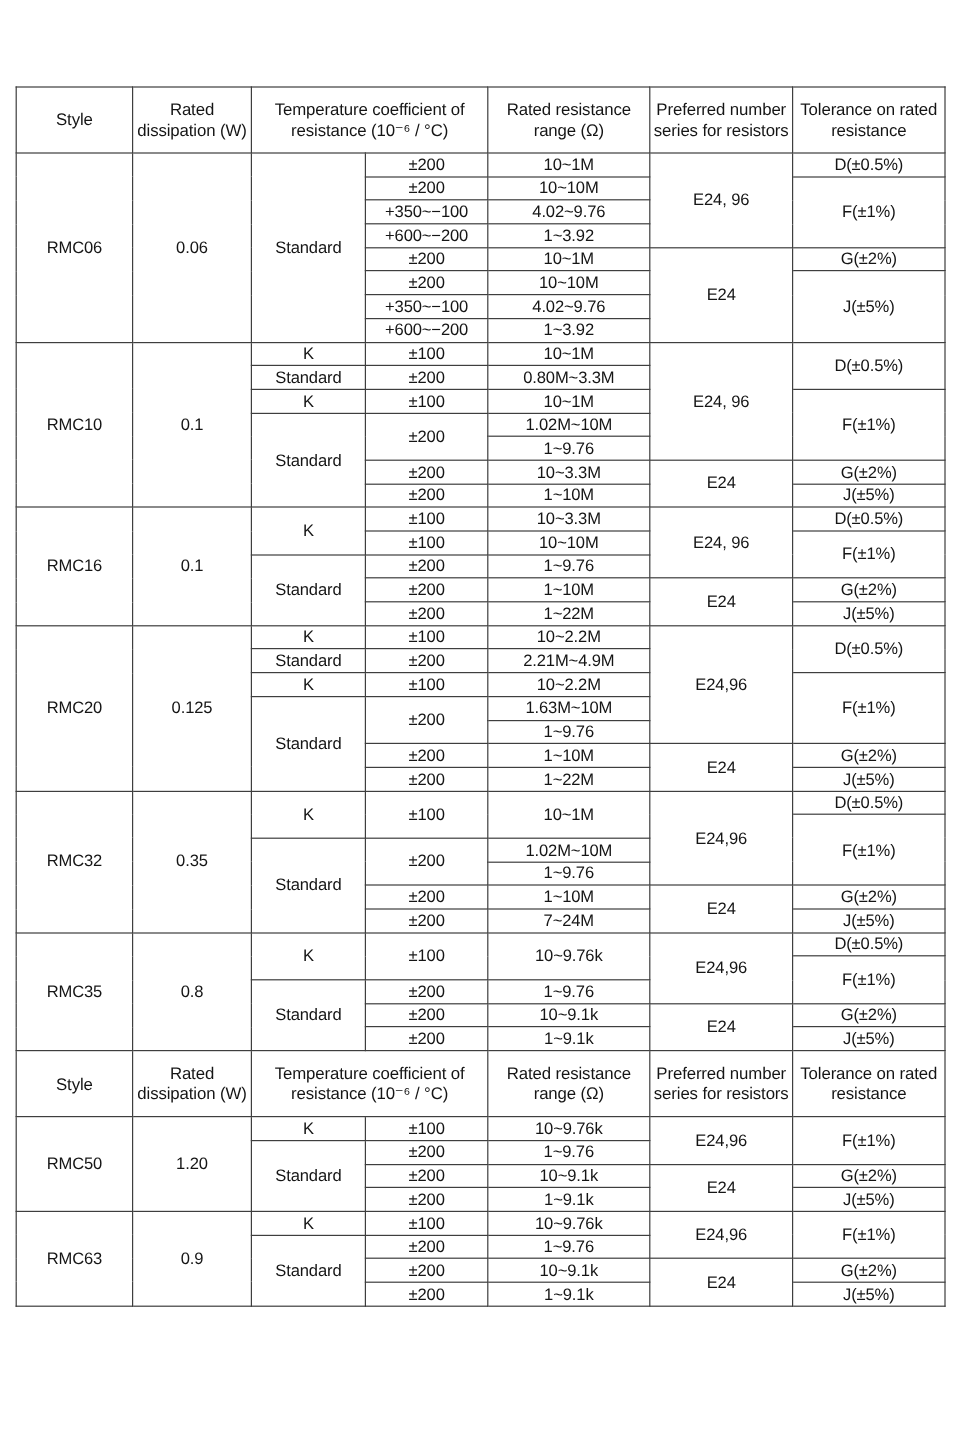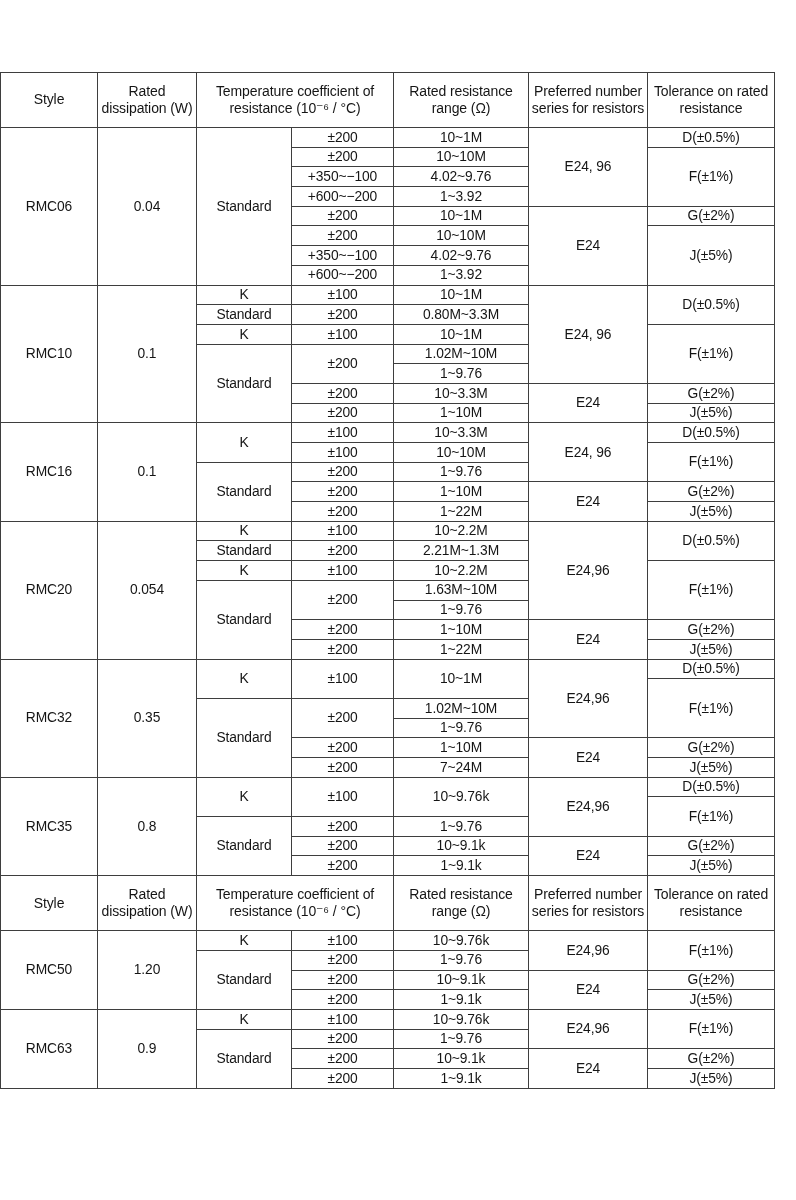--- a/index.html
+++ b/index.html
@@ -10,21 +10,21 @@
   .page {
     position: relative;
     width: 796px;
     height: 1200px;
     background: #ffffff;
     overflow: hidden;
     font-family: "Liberation Sans", "DejaVu Sans", sans-serif;
   }
   table.spec-table {
     position: absolute;
-    left: 0;
+    left: 13px;
     top: 72px;
     width: 774px;
     border-collapse: collapse;
     table-layout: fixed;
   }
   table.spec-table td {
     border: 1.5px solid #3e3e3e;
     text-align: center;
     vertical-align: middle;
     padding: 0 2px;
@@ -59,21 +59,21 @@
         <tr class="hr">
           <td class="hc">Style</td>
           <td class="hc">Rated dissipation (W)</td>
           <td class="hc" colspan="2">Temperature coefficient of resistance (10⁻⁶ / °C)</td>
           <td class="hc">Rated resistance range (Ω)</td>
           <td class="hc">Preferred number series for resistors</td>
           <td class="hc">Tolerance on rated resistance</td>
         </tr>
         <tr class="dr">
           <td rowspan="8">RMC06</td>
-          <td rowspan="8">0.04</td>
+          <td rowspan="8">0.06</td>
           <td rowspan="8">Standard</td>
           <td>±200</td>
           <td>10~1M</td>
           <td rowspan="4">E24, 96</td>
           <td>D(±0.5%)</td>
         </tr>
         <tr class="dr">
           <td>±200</td>
           <td>10~10M</td>
           <td rowspan="3">F(±1%)</td>
@@ -169,31 +169,31 @@
           <td rowspan="2">E24</td>
           <td>G(±2%)</td>
         </tr>
         <tr class="dr">
           <td>±200</td>
           <td>1~22M</td>
           <td>J(±5%)</td>
         </tr>
         <tr class="dr">
           <td rowspan="7">RMC20</td>
-          <td rowspan="7">0.054</td>
+          <td rowspan="7">0.125</td>
           <td>K</td>
           <td>±100</td>
           <td>10~2.2M</td>
           <td rowspan="5">E24,96</td>
           <td rowspan="2">D(±0.5%)</td>
         </tr>
         <tr class="dr">
           <td>Standard</td>
           <td>±200</td>
-          <td>2.21M~1.3M</td>
+          <td>2.21M~4.9M</td>
         </tr>
         <tr class="dr">
           <td>K</td>
           <td>±100</td>
           <td>10~2.2M</td>
           <td rowspan="3">F(±1%)</td>
         </tr>
         <tr class="dr">
           <td rowspan="4">Standard</td>
           <td rowspan="2">±200</td>

